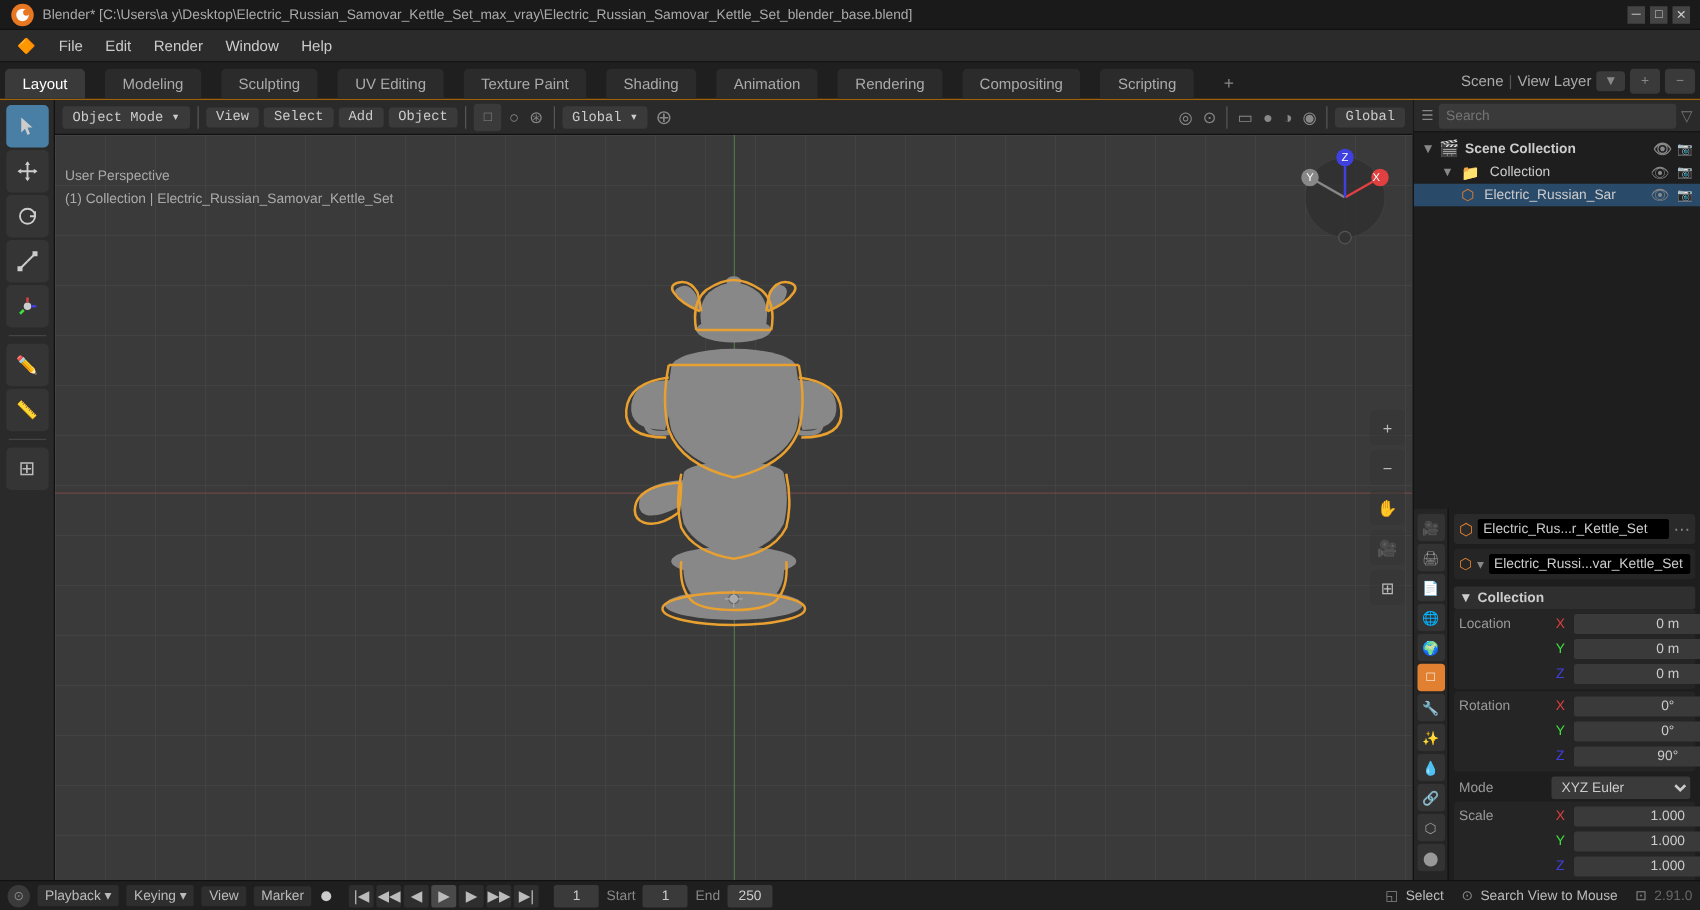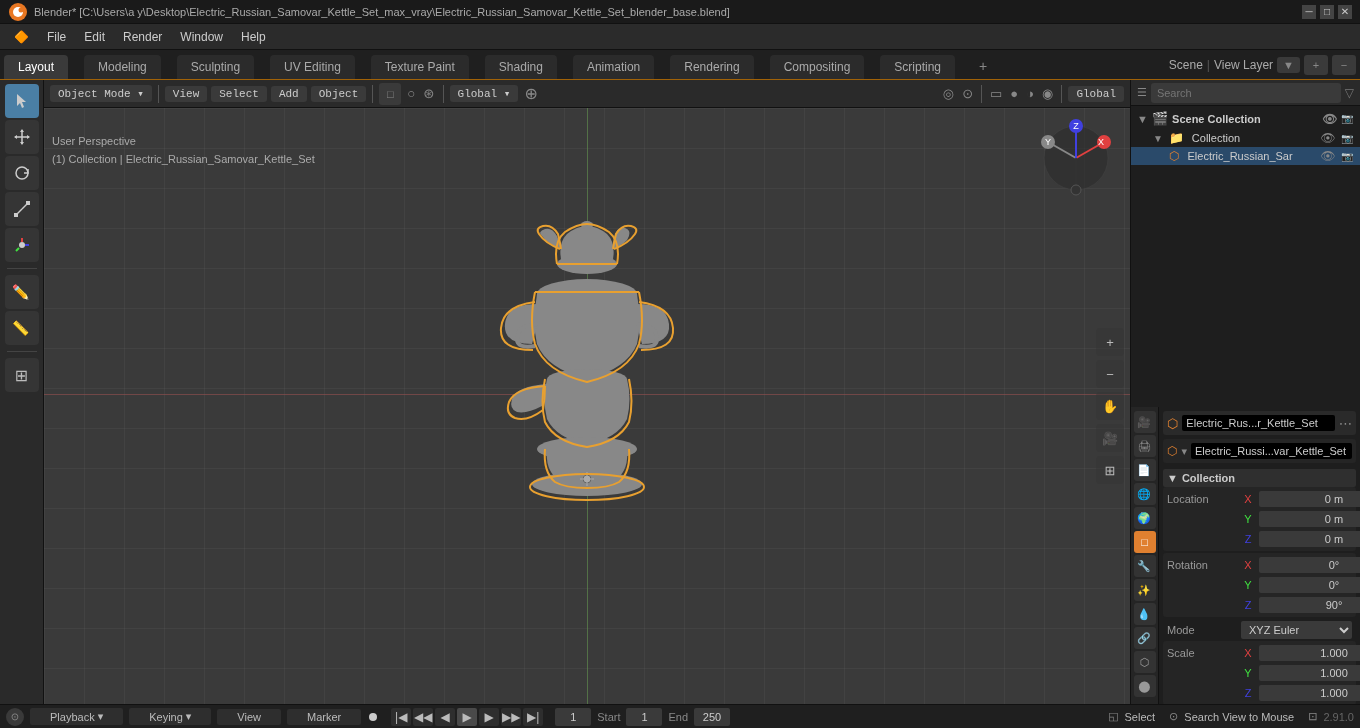--- a/index.html
+++ b/index.html
@@ -426,21 +426,21 @@
     #bottom-bar {
       height: 24px;
       background: #1f1f1f;
       display: flex;
       align-items: center;
       padding: 0 6px;
       gap: 6px;
       border-top: 1px solid #111;
     }
     .bottom-btn {
-      padding: 2px 20px;
+      padding: 2px 6px;
       background: #2e2e2e;
       border: none;
       color: #bbb;
       cursor: pointer;
       border-radius: 2px;
       font-size: 11px;
       display: flex; align-items: center; gap: 3px;
     }
 
     .timeline-controls {

